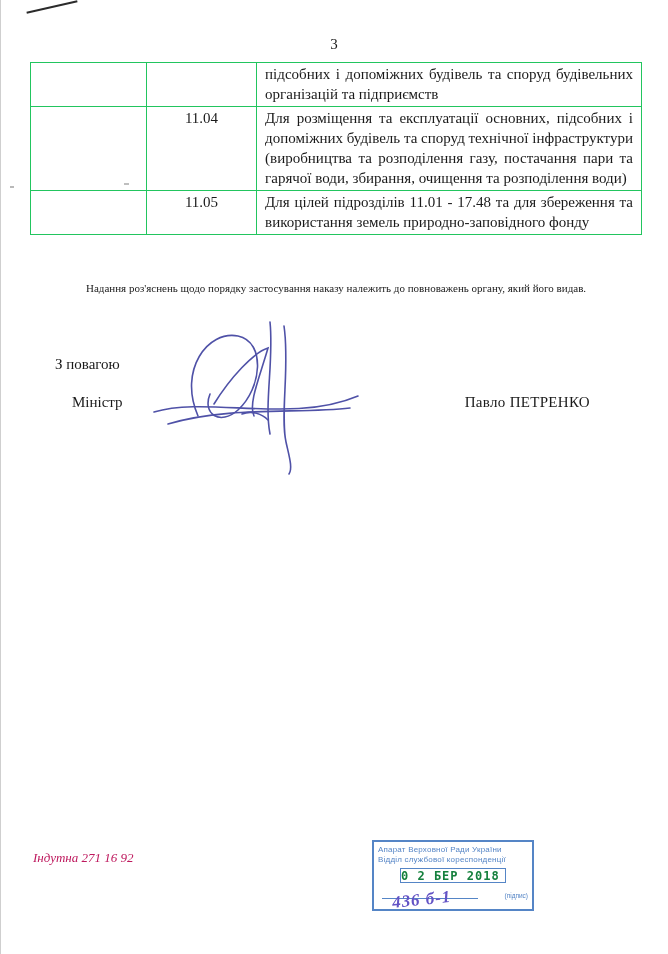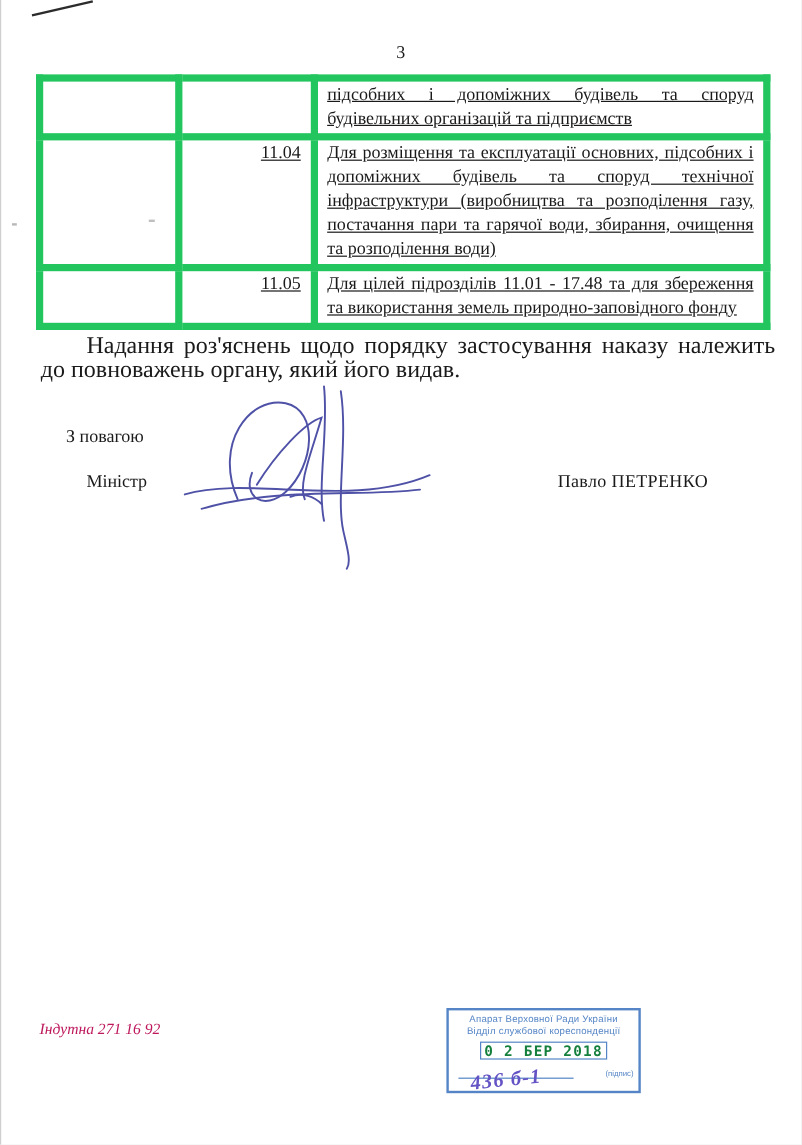--- a/index.html
+++ b/index.html
@@ -22,31 +22,30 @@
   .page-number{
     position:absolute;top:36px;left:0;width:668px;
     text-align:center;font-size:15px;
   }
   table.land-table{
     position:absolute;top:62px;left:30px;
     width:612px;border-collapse:collapse;
     font-size:15px;line-height:20px;
   }
   table.land-table td{
-    border:6px solid #22c55e;
+    border:1px solid #22c55e;
     vertical-align:top;
     padding:1px 8px 2px 8px;
-    text-decoration:underline;
   }
   td.col-blank{width:110px;}
-  td.col-code{width:100px;text-align:right;}
+  td.col-code{width:100px;text-align:center;}
   td.col-desc{width:398px;text-align:justify;}
   .para{
-    position:absolute;top:278px;left:34px;width:612px;
-    font-size:20px;line-height:20px;text-align:justify;
+    position:absolute;top:278px;left:48px;width:612px;
+    font-size:11px;line-height:20px;text-align:justify;
     text-indent:38px;margin:0;
   }
   .closing{
     position:absolute;top:356px;left:55px;
     font-size:15px;margin:0;
   }
   .signer-row{
     position:absolute;top:394px;left:35px;width:555px;
     display:flex;justify-content:space-between;align-items:baseline;
     font-size:15px;
@@ -61,21 +60,21 @@
     position:absolute;left:33px;top:850px;
     font-style:italic;font-size:13px;color:#be185d;
   }
   .stamp{
     position:absolute;left:372px;top:840px;width:150px;
     border:2px solid #5585c6;
     padding:3px 4px 2px 4px;
     color:#5585c6;
     font-family:"Liberation Sans", sans-serif;
     font-size:8px;line-height:10px;
-    text-align:center;
+    text-align:left;
     background:rgba(255,255,255,0.0);
   }
   .stamp-org{letter-spacing:0.2px;}
   .stamp-date-box{
     margin:3px auto 2px auto;
     border:1.5px solid #5585c6;
     width:104px;padding:2px 0 1px 0;
     font-family:"DejaVu Sans Mono", monospace;
     font-weight:bold;font-size:12px;letter-spacing:1px;
     color:#15803d;

